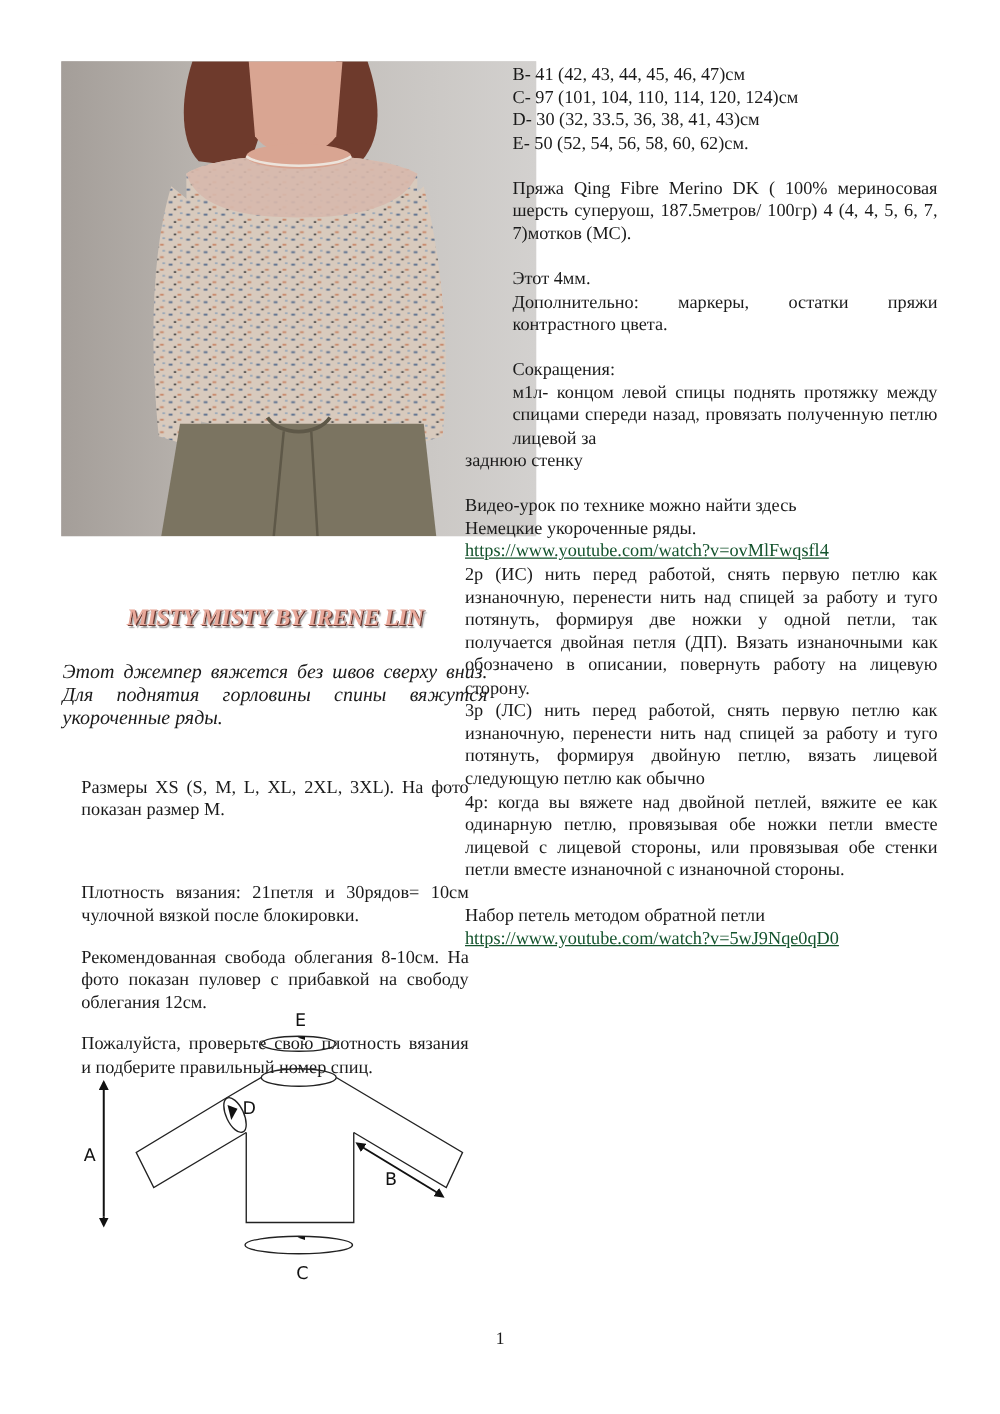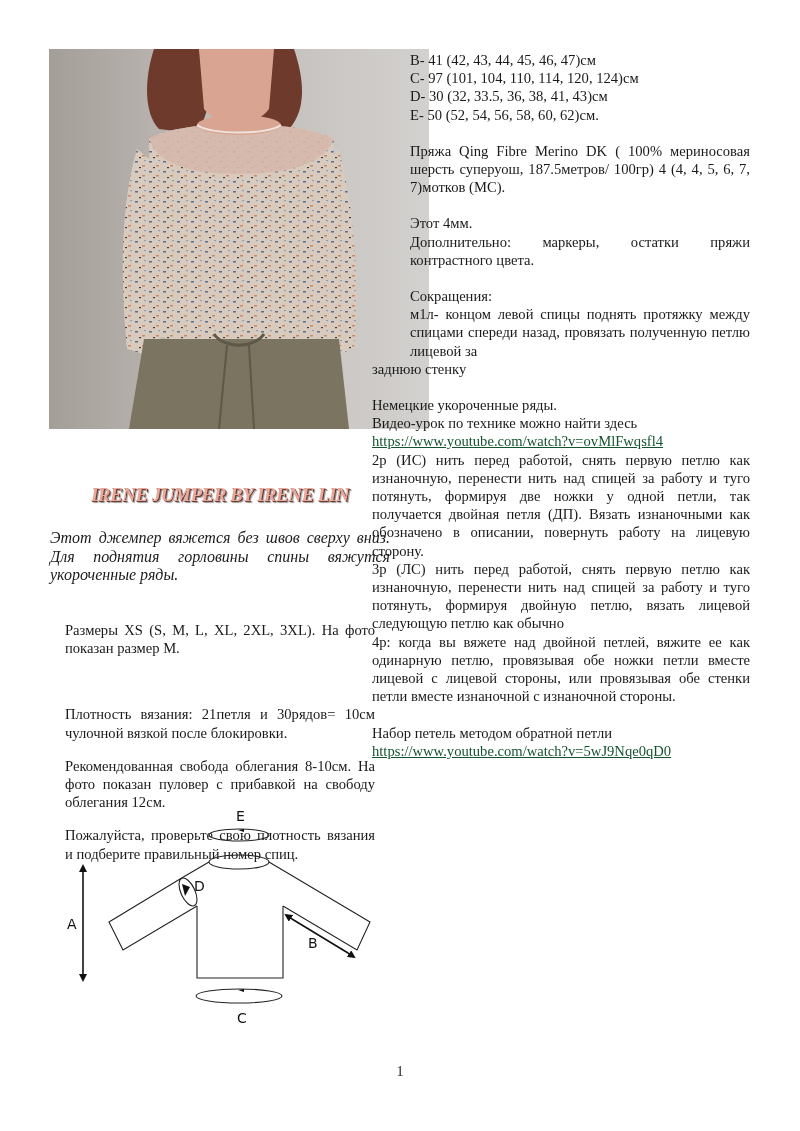--- a/index.html
+++ b/index.html
@@ -93,32 +93,32 @@
   <div class="gap"></div>
   <p>Пряжа Qing Fibre Merino DK ( 100% мериносовая шерсть суперуош, 187.5метров/ 100гр) 4 (4, 4, 5, 6, 7, 7)мотков (МС).</p>
   <div class="gap"></div>
   <p>Этот 4мм.</p>
   <p>Дополнительно: маркеры, остатки пряжи контрастного цвета.</p>
   <div class="gap"></div>
   <p>Сокращения:</p>
   <p>м1л- концом левой спицы поднять протяжку между спицами спереди назад, провязать полученную петлю лицевой за</p>
   <p class="hang">заднюю стенку</p>
   <div class="gap"></div>
+  <p class="hang">Видео-урок по технике можно найти здесь</p>
   <p class="hang">Немецкие укороченные ряды.</p>
-  <p class="hang">Видео-урок по технике можно найти здесь</p>
   <p class="hang"><a class="link">https://www.youtube.com/watch?v=ovMlFwqsfl4</a></p>
   <p class="hang">2р (ИС) нить перед работой, снять первую петлю как изнаночную, перенести нить над спицей за работу и туго потянуть, формируя две ножки у одной петли, так получается двойная петля (ДП). Вязать изнаночными как обозначено в описании, повернуть работу на лицевую сторону.</p>
   <p class="hang">3р (ЛС) нить перед работой, снять первую петлю как изнаночную, перенести нить над спицей за работу и туго потянуть, формируя двойную петлю, вязать лицевой следующую петлю как обычно</p>
   <p class="hang">4р: когда вы вяжете над двойной петлей, вяжите ее как одинарную петлю, провязывая обе ножки петли вместе лицевой с лицевой стороны, или провязывая обе стенки петли вместе изнаночной с изнаночной стороны.</p>
   <div class="gap"></div>
   <p class="hang">Набор петель методом обратной петли</p>
   <p class="hang"><a class="link">https://www.youtube.com/watch?v=5wJ9Nqe0qD0</a></p>
 </div>
 
-<div class="title">IRENE JUMPER BY IRENE LIN</div>
+<div class="title">MISTY MISTY BY IRENE LIN</div>
 
 <div class="intro">Этот джемпер вяжется без швов сверху вниз. Для поднятия горловины спины вяжутся укороченные ряды.</div>
 
 <div class="col-left">
   <p>Размеры XS (S, M, L, XL, 2XL, 3XL). На фото показан размер M.</p>
   <div class="gap"></div>
   <p>Плотность вязания: 21петля и 30рядов= 10см чулочной вязкой после блокировки.</p>
   <p>Рекомендованная свобода облегания 8-10см. На фото показан пуловер с прибавкой на свободу облегания 12см.</p>
   <p>Пожалуйста, проверьте свою плотность вязания и подберите правильный номер спиц.</p>
 </div>

